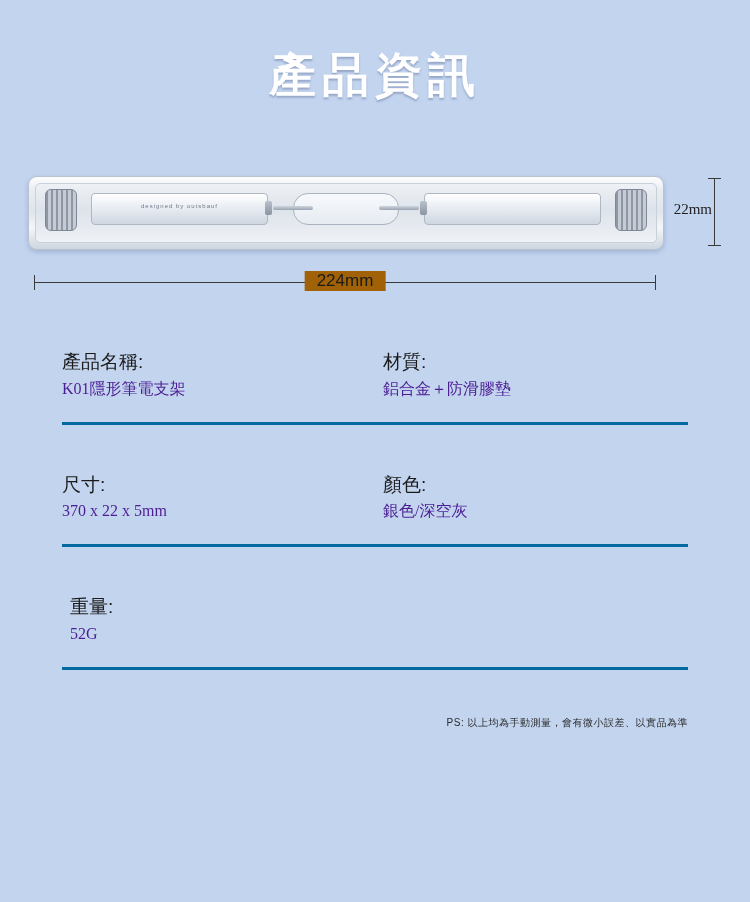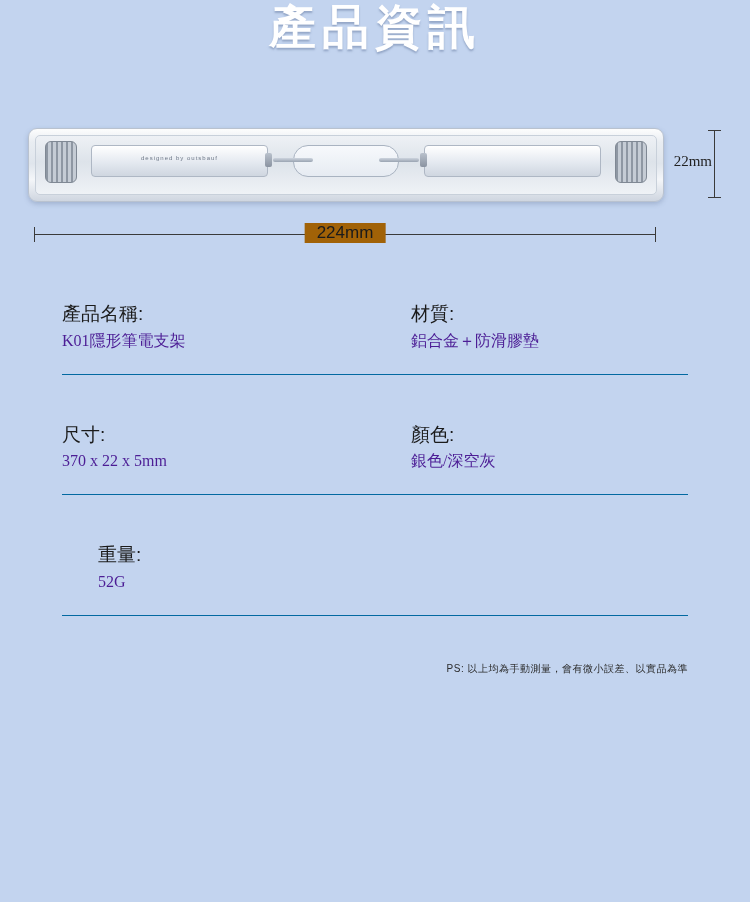--- a/index.html
+++ b/index.html
@@ -11,20 +11,21 @@
     height: 902px;
     background: #c3d4ef;
     font-family: "Liberation Sans", sans-serif;
     color: #1b1b1b;
     overflow: hidden;
     position: relative;
   }
 
   
   .header {
+    padding-top: 48px;
     text-align: center;
   }
   .title-cn {
     font-size: 47px;
     font-weight: bold;
     letter-spacing: 6px;
     color: #ffffff;
     text-shadow: 0 2px 2px rgba(110,130,165,0.55);
     line-height: 1.15;
   }
@@ -215,30 +216,30 @@
     color: #1b1b1b;
   }
 
   
   .specs {
     margin: 42px 62px 0 62px;
   }
   .spec-row {
     display: flex;
     padding-bottom: 22px;
-    border-bottom: 1px solid #0369a1;
+    border-bottom: 3px solid #0369a1;
     margin-bottom: 46px;
   }
   .spec-row:last-of-type { margin-bottom: 14px; }
   .spec-cell {
     flex: 0 0 50%;
     box-sizing: border-box;
     padding-right: 10px;
   }
-  .spec-cell.right { padding-left: 8px; margin-left: 28px; }
+  .spec-cell.right { padding-left: 8px; }
   .spec-key {
     font-size: 19px;
     color: #1b1b1b;
     line-height: 1.5;
   }
   .spec-val {
     font-size: 16px;
     color: #4c1d95;
     line-height: 1.45;
     font-family: Liberation Serif, serif;

